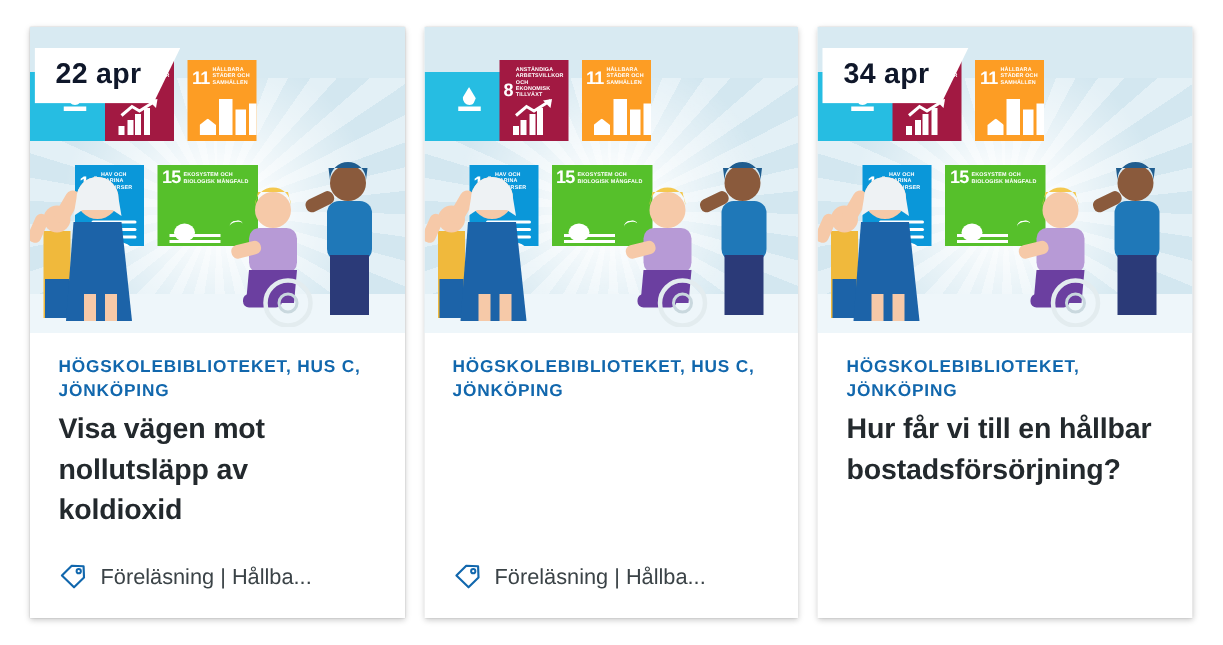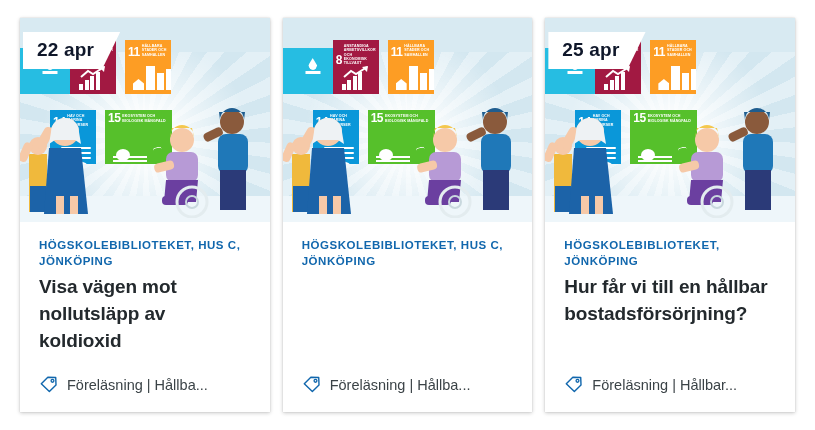--- a/index.html
+++ b/index.html
@@ -540,30 +540,23 @@
       </svg>
 
       <svg class="person" style="left:182px;bottom:12px;width:58px;height:110px" viewBox="0 0 58 110">
         <circle cx="30" cy="22" r="12" fill="#8a5a3c"></circle>
         <path d="M18 20 a12 12 0 0 1 24 0 l1 -8 l-26 0 Z" fill="#1f5d8f"></path>
         <rect x="16" y="34" width="30" height="40" rx="8" fill="#1f78b8"></rect>
         <rect x="1" y="30" width="20" height="9" rx="4" fill="#8a5a3c" transform="rotate(-26 11 34)"></rect>
         <rect x="18" y="70" width="26" height="40" fill="#2b3a78"></rect>
       </svg>
 
-      <div class="datebadge">25 apr</div>
+      <div class="datebadge">34 apr</div>
     </div>
 
     <div class="cbody">
       <div class="place">HÖGSKOLEBIBLIOTEKET, JÖNKÖPING</div>
       <h3 class="title">Hur får vi till en hållbar bostadsförsörjning?</h3>
     </div>
 
-    <div class="cfoot">
-      <svg class="tag-icon" width="19" height="19" viewBox="0 0 20 20">
-        <path d="M2.4 9.1 L9.3 2.3 L17.6 2.6 L17.9 10.6 L10.9 17.4 Z" fill="none" stroke="#1167ad" stroke-width="1.5" stroke-linejoin="round"></path>
-        <circle cx="14.2" cy="6.1" r="1.5" fill="none" stroke="#1167ad" stroke-width="1.4"></circle>
-      </svg>
-      <span class="tagtext">Föreläsning | Hållbar...</span>
-    </div>
   </div>
 
 </div>
 
 </body></html>

